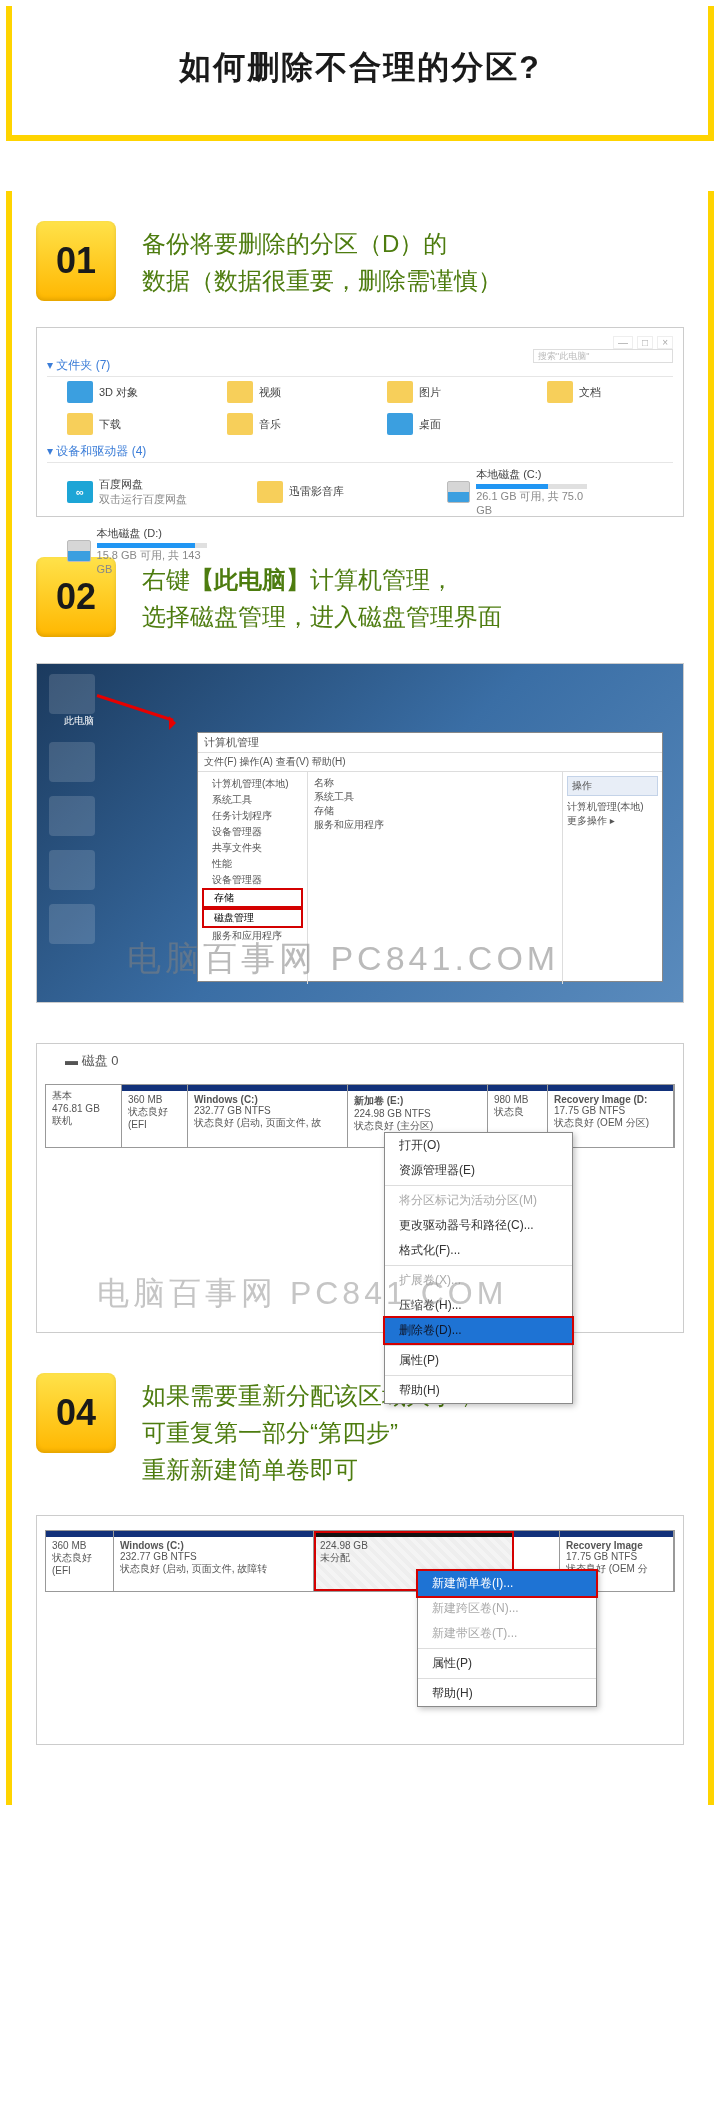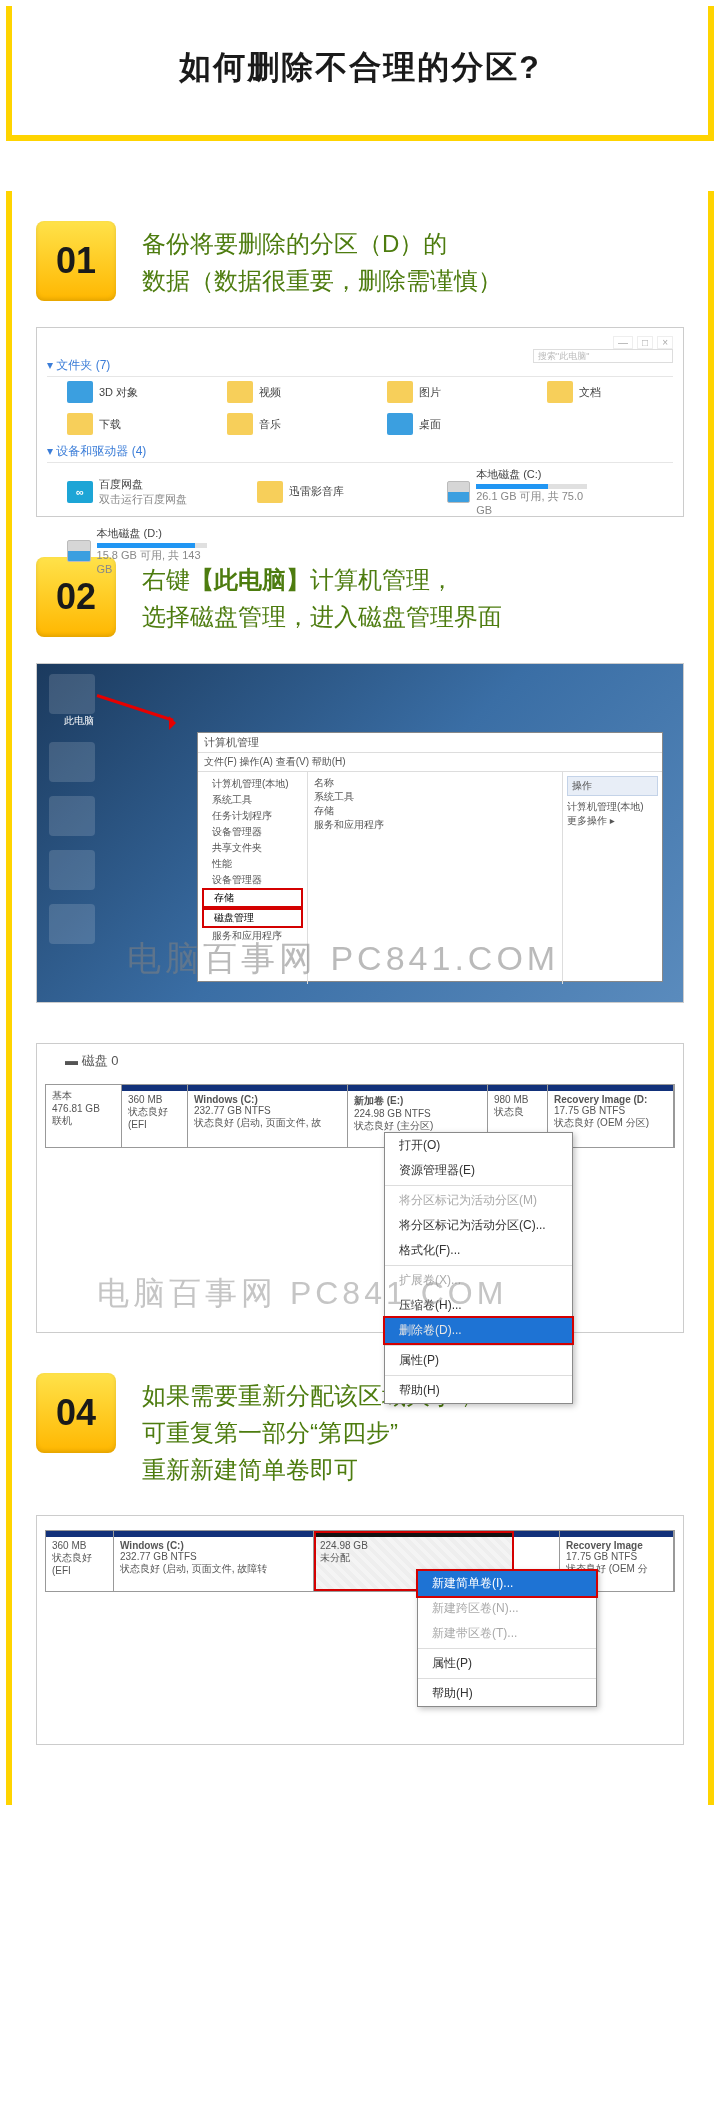--- a/index.html
+++ b/index.html
@@ -119,21 +119,21 @@
   .disk-label{position:absolute;top:8px;left:8px;font-size:13px;margin-left:20px;}
   .disk-row{display:flex;gap:0;margin-top:30px;border:1px solid #999;height:64px;}
   .disk-info{width:76px;border-right:1px solid #999;padding:4px 6px;font-size:10px;}
   .part{border-right:1px solid #999;padding:4px 6px;font-size:10px;display:flex;flex-direction:column;}
   .part .nm{font-weight:bold;}
   .part .top{height:6px;margin:-4px -6px 3px;background:#12317a;}
   .ctx-menu{position:absolute;top:88px;right:110px;width:189px;background:#fff;border:1px solid #8a8a8a;box-shadow:2px 2px 6px rgba(0,0,0,.25);font-size:12px;}
   .ctx-menu div{padding:4px 14px;color:#333;}
   .ctx-menu .dis{color:#aaa;}
   .ctx-menu hr{border:none;border-top:1px solid #ddd;margin:2px 0;}
-  .ctx-menu .sel{background:#1e73d4;color:#e5e5e5;border:2px solid #d40000;margin:-2px;}
+  .ctx-menu .sel{background:#1e73d4;color:#0f172a;border:2px solid #d40000;margin:-2px;}
   .watermark2{position:absolute;bottom:16px;left:60px;font-size:32px;color:rgba(150,150,150,.55);letter-spacing:4px;}
 
   
   .shot-disk2 { height: 230px; padding:10px 8px; }
   .shot-disk2 .disk-row{margin-top:4px;height:62px;}
   .part.unalloc .top{background:#111;}
   .part.unalloc{background:repeating-linear-gradient(45deg,#f4f4f4 0 4px,#eee 4px 8px);}
   .hlred{outline:2px solid #d40000;outline-offset:-2px;}
   .ctx2{position:absolute;top:54px;left:380px;width:180px;background:#fff;border:1px solid #8a8a8a;box-shadow:2px 2px 6px rgba(0,0,0,.25);font-size:12px;}
   .ctx2 div{padding:4px 14px;color:#333;}
@@ -325,21 +325,21 @@
             <div class="nm">Recovery Image  (D:</div>
             <div>17.75 GB NTFS</div>
             <div>状态良好 (OEM 分区)</div>
           </div>
       </div>
       <div class="ctx-menu">
         <div>打开(O)</div>
         <div>资源管理器(E)</div>
         <hr>
         <div class="dis">将分区标记为活动分区(M)</div>
-        <div>将分区标记为活动分区(C)...</div>
+        <div>更改驱动器号和路径(C)...</div>
         <div>格式化(F)...</div>
         <hr>
         <div class="dis">扩展卷(X)...</div>
         <div>压缩卷(H)...</div>
         <div class="sel">删除卷(D)...</div>
         <hr>
         <div>属性(P)</div>
         <hr>
         <div>帮助(H)</div>
       </div>

